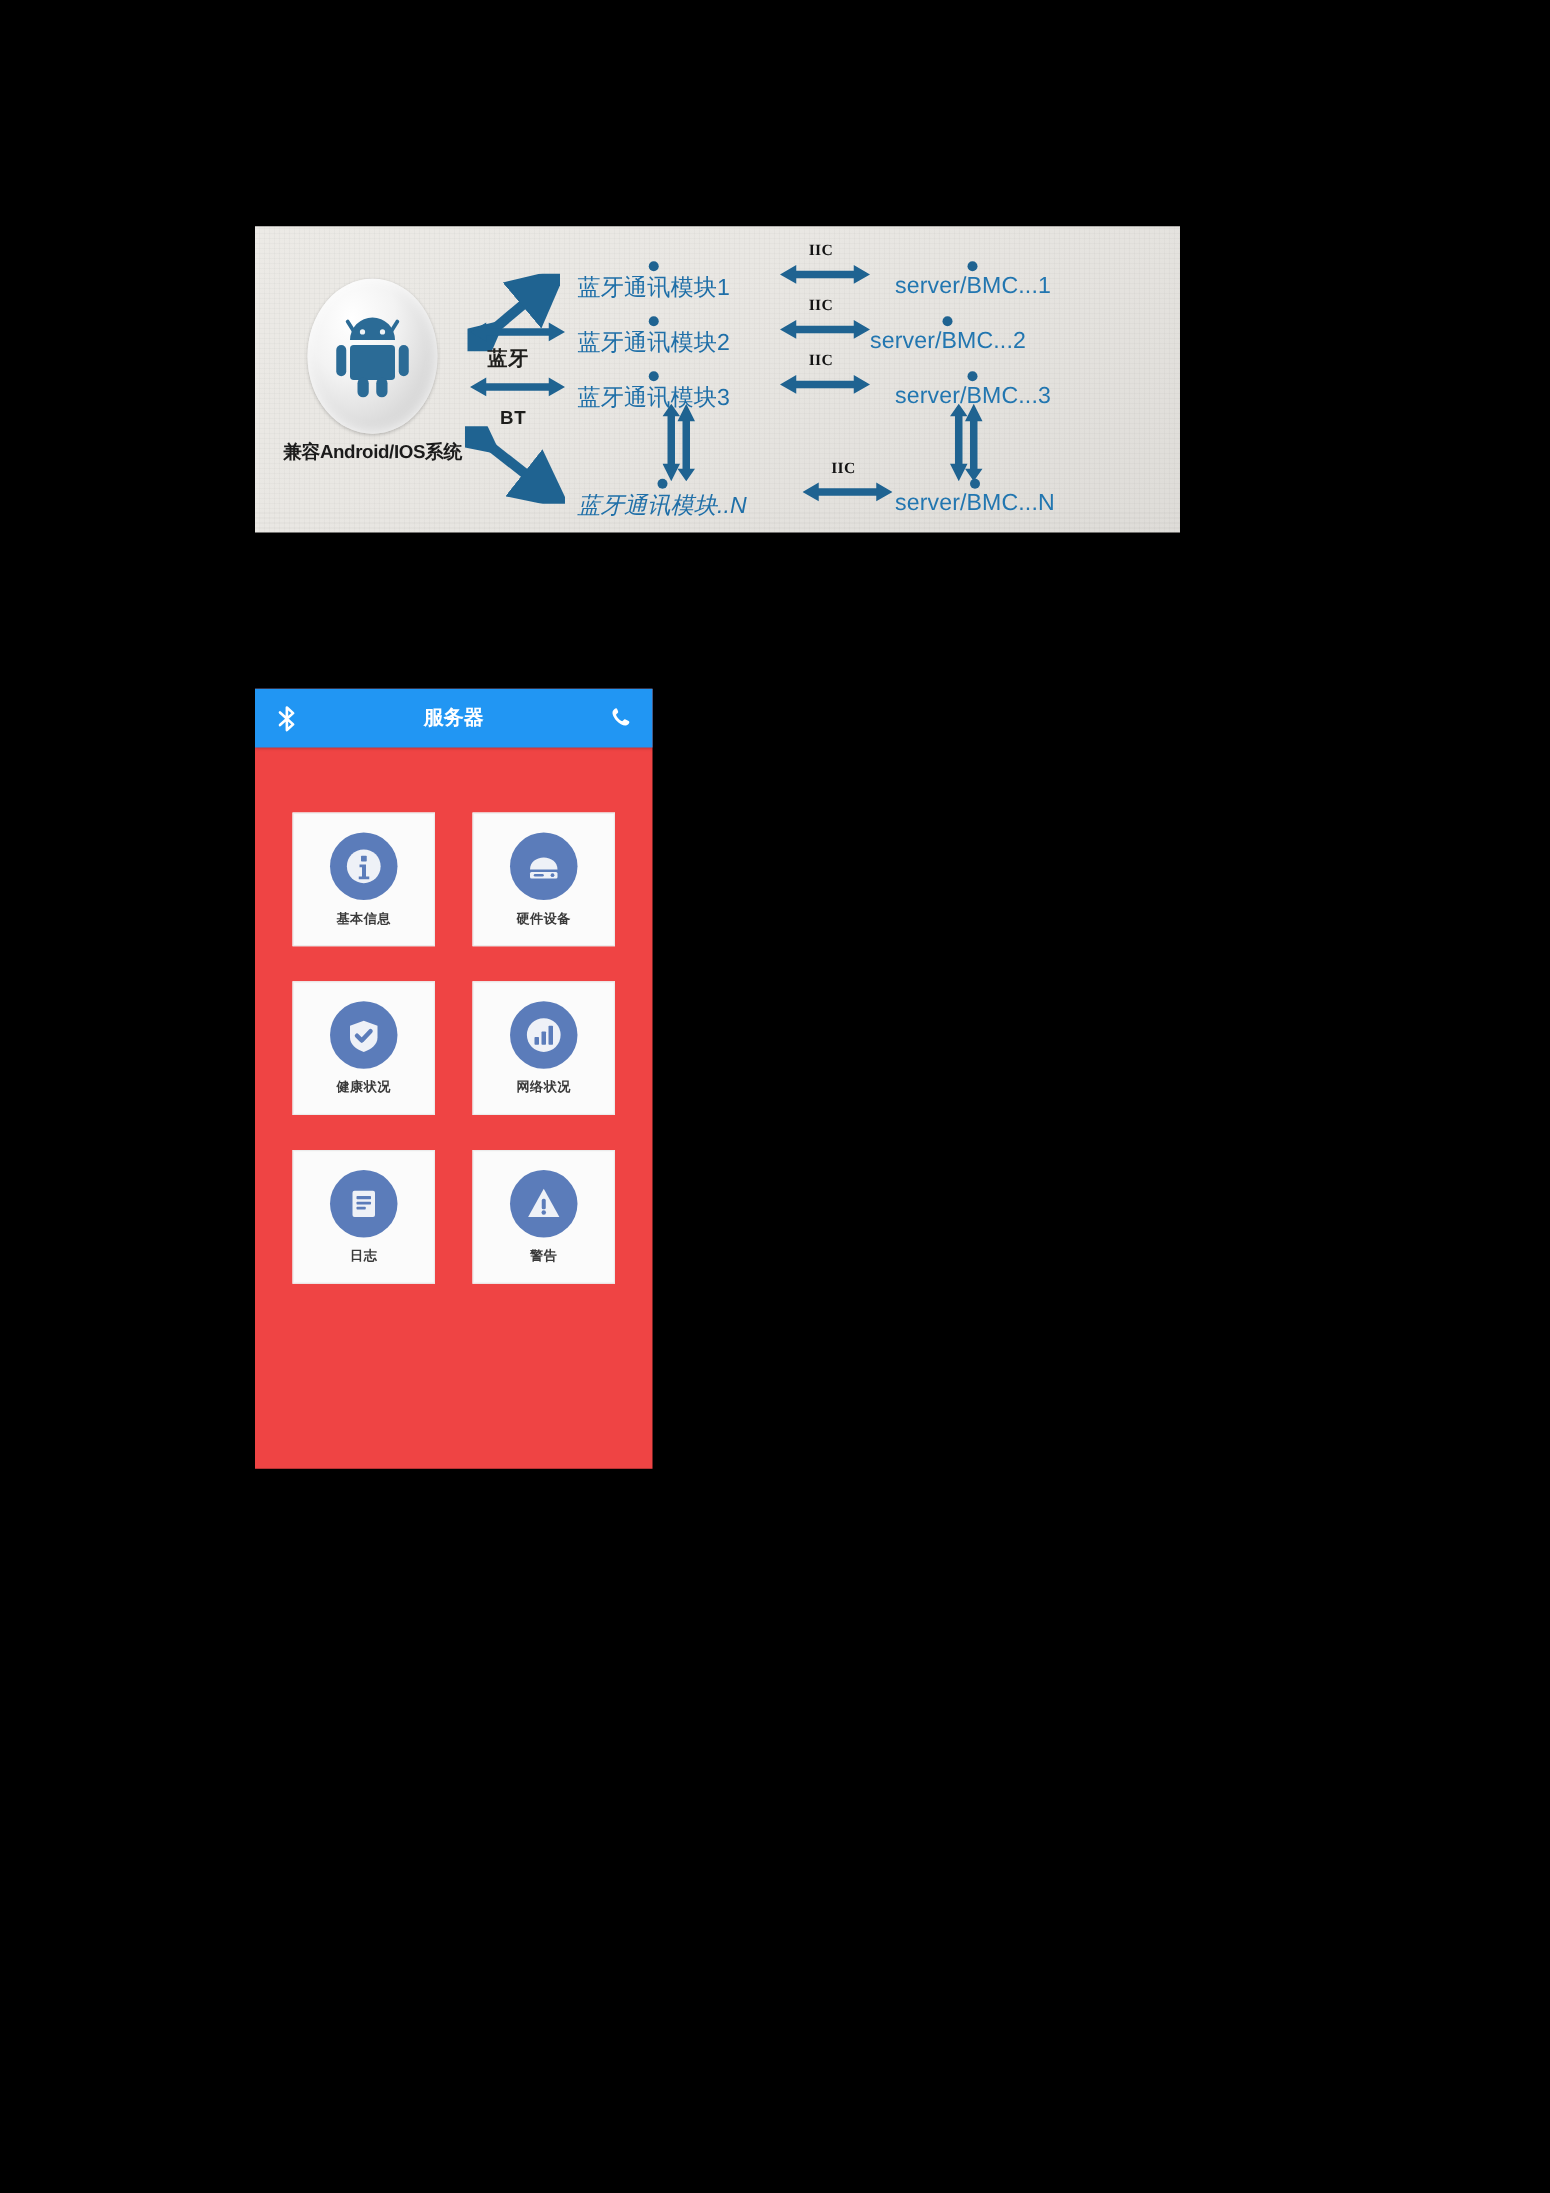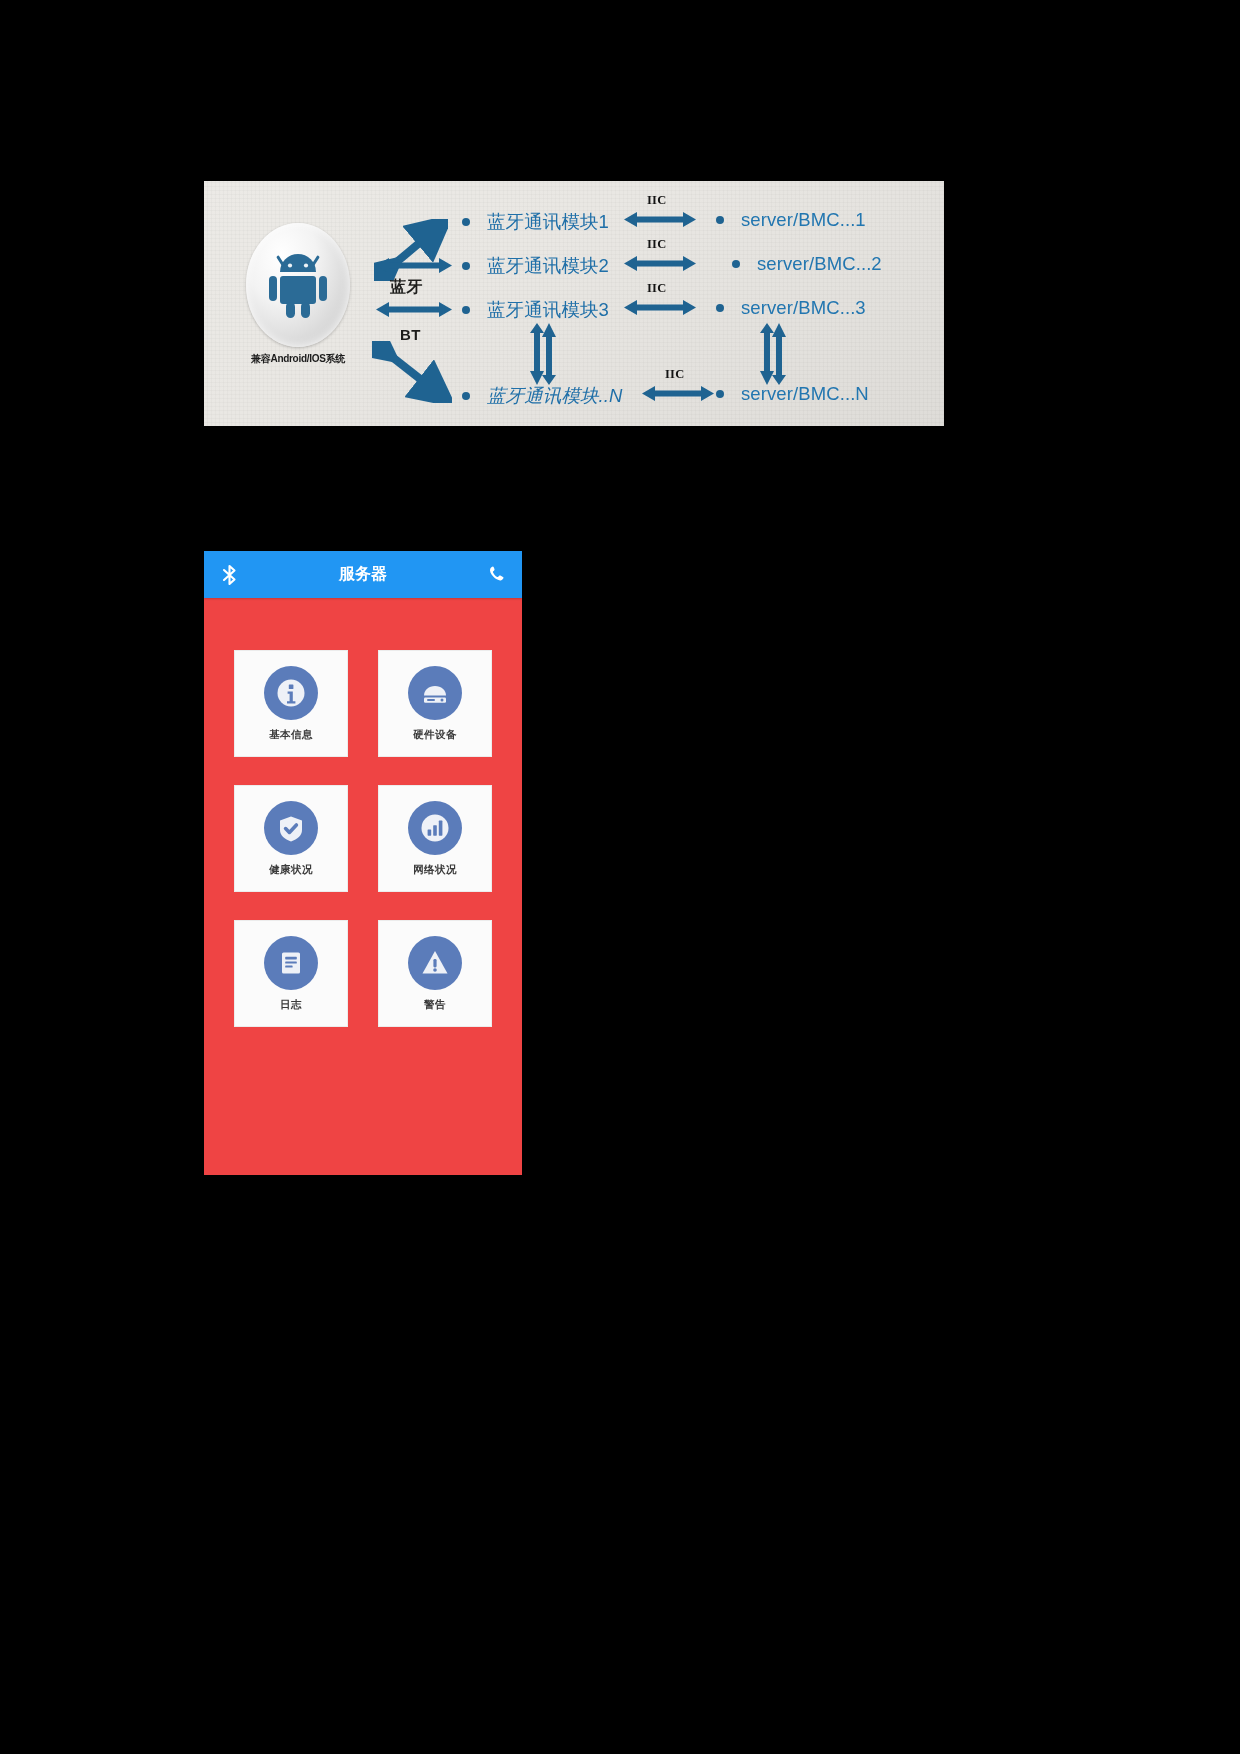--- a/index.html
+++ b/index.html
@@ -17,24 +17,24 @@
   .arch-col{position:absolute;}
 
   
   #android-block{left:14px;top:42px;width:160px;text-align:center;}
   #android-oval{
     width:104px;height:124px;margin:0 auto;border-radius:50%;
     background:radial-gradient(ellipse at 34% 26%, #ffffff 0%, #f3f3f3 36%, #dcdcdc 66%, #c9c9c9 100%);
     box-shadow:0 1px 3px rgba(0,0,0,.22), inset 0 0 10px rgba(255,255,255,.9);
     display:flex;align-items:center;justify-content:center;position:relative;
   }
-  #android-label{font-size:10px;color:#1b1b1b;margin-top:5px;font-weight:700;letter-spacing:-.3px;}
-
-  
-  .node{position:absolute;display:flex;align-items:center;gap:17px;white-space:nowrap;}
+  #android-label{font-size:15px;color:#1b1b1b;margin-top:5px;font-weight:700;letter-spacing:-.3px;}
+
+  
+  .node{position:absolute;display:flex;align-items:center;gap:0;white-space:nowrap;flex-direction:column;}
   .node .dot{width:8px;height:8px;border-radius:50%;background:#1f6391;flex:0 0 auto;}
   .node .txt{font-size:18.5px;color:#1f6fa8;letter-spacing:.1px;}
   .node.bmc .txt{color:#2276b0;}
 
   
   .harrow{position:absolute;height:17px;}
   .harrow svg{display:block;}
   .varrow{position:absolute;}
   .diag{position:absolute;}
   .arrlabel{position:absolute;font-size:15px;font-weight:700;color:#1d1d1b;letter-spacing:.5px;}
@@ -153,21 +153,21 @@
   </div>
   <div class="node" style="left:258px;top:202px;font-style:italic;">
     <span class="dot"></span>
     <span class="txt">蓝牙通讯模块..N</span>
   </div>
 
   <div class="node bmc" style="left:512px;top:28px;">
     <span class="dot"></span>
     <span class="txt">server/BMC...1</span>
   </div>
-  <div class="node bmc" style="left:528px;top:72px;">
+  <div class="node bmc" style="left:492px;top:72px;">
     <span class="dot"></span>
     <span class="txt">server/BMC...2</span>
   </div>
   <div class="node bmc" style="left:512px;top:116px;justify-content:space-between;">
     <span class="dot"></span>
     <span class="txt">server/BMC...3</span>
   </div>
   <div class="node bmc" style="left:512px;top:202px;">
     <span class="dot"></span>
     <span class="txt">server/BMC...N</span>

